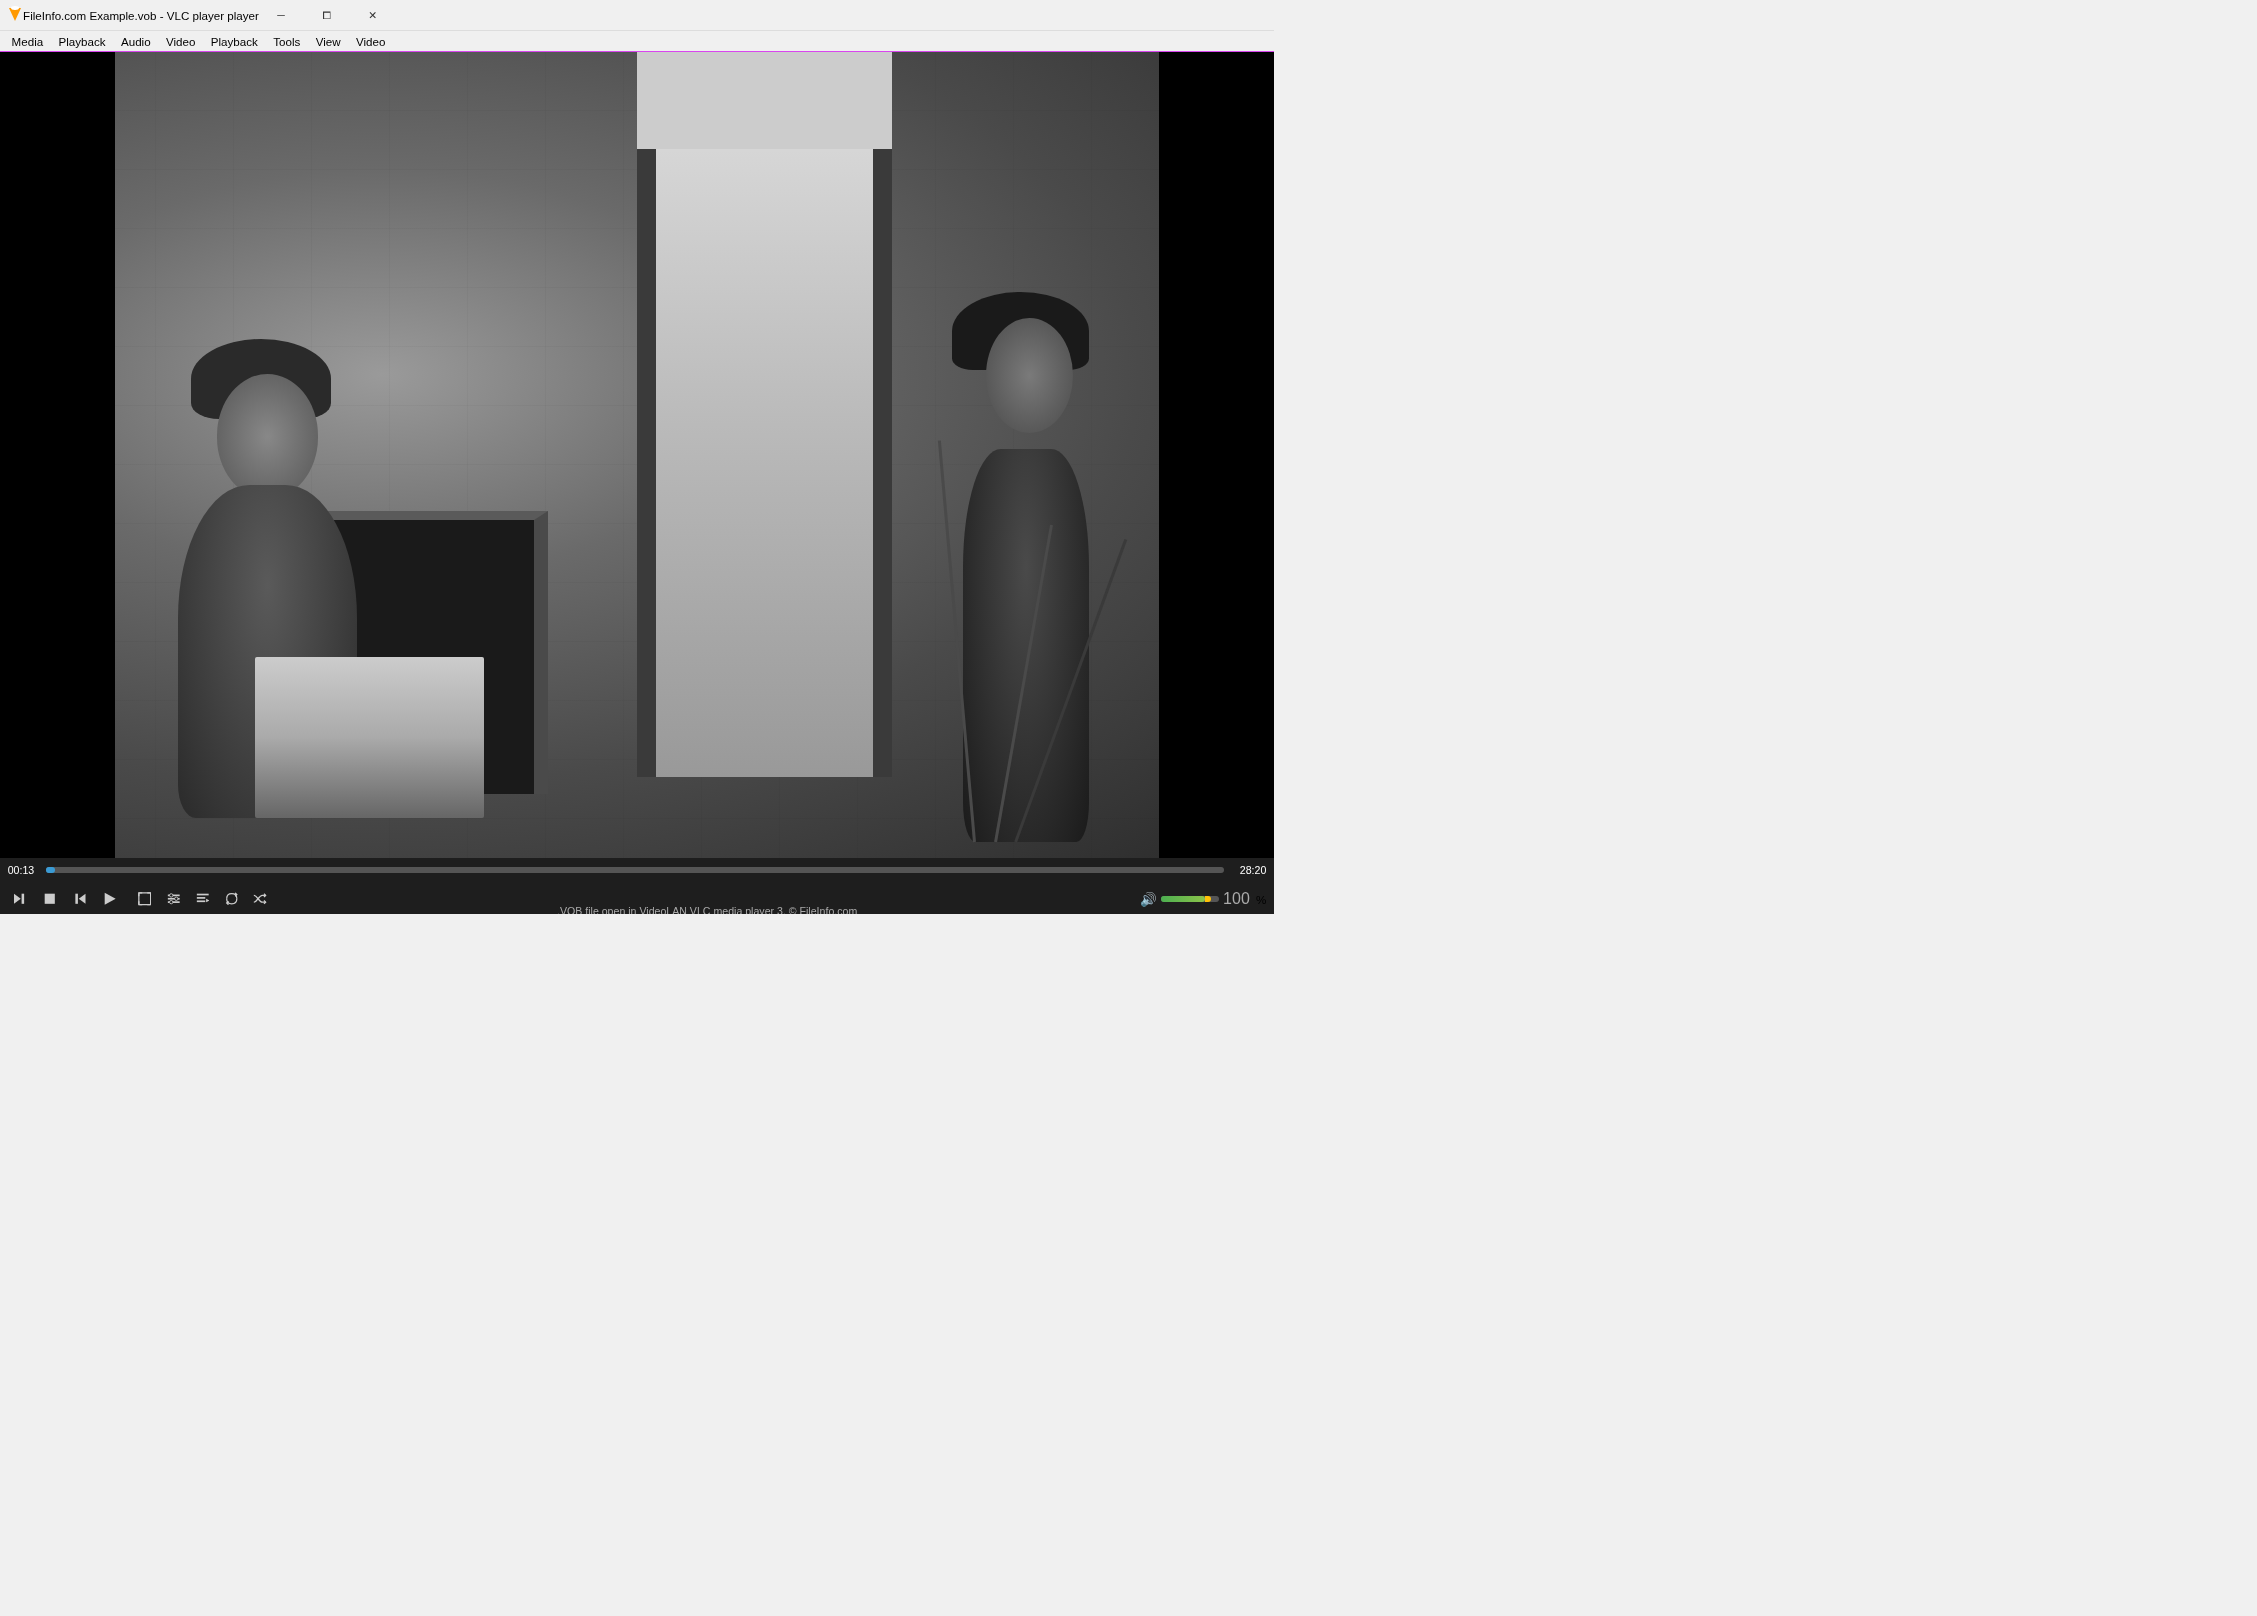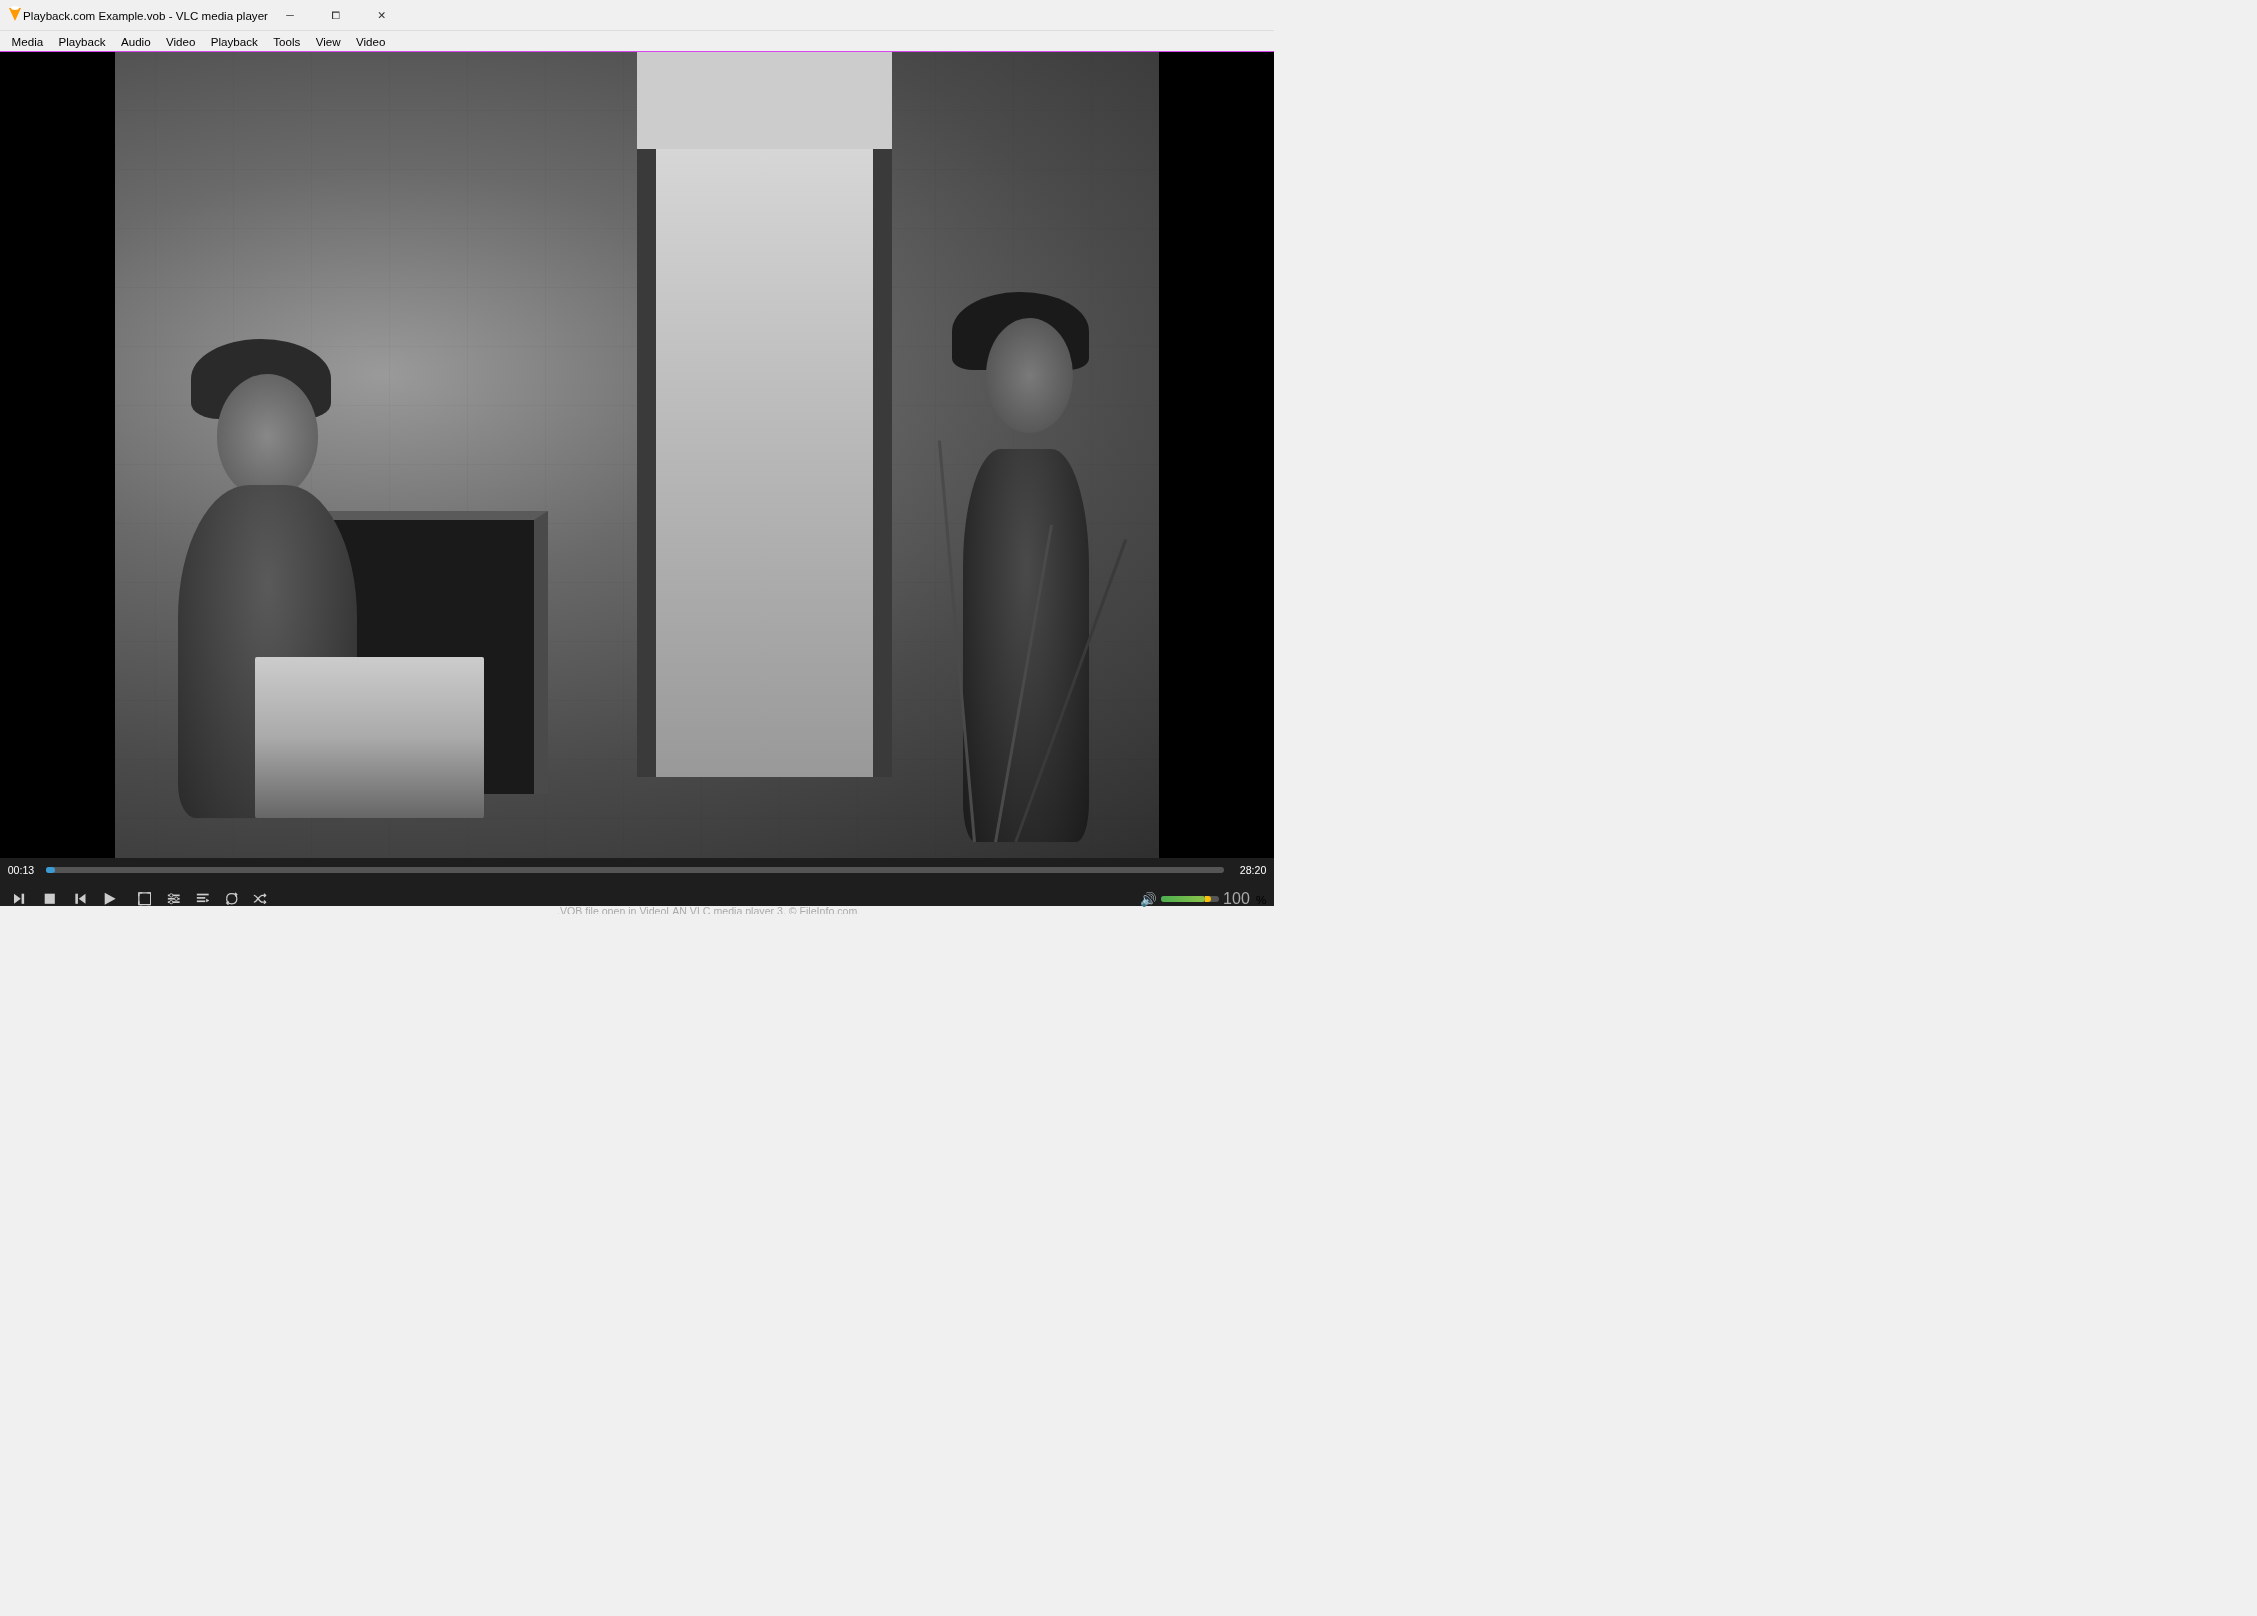--- a/index.html
+++ b/index.html
@@ -413,21 +413,21 @@
       border-radius: 50%;
     }
   </style>
 </head>
 <body>
 
 <div id="title-bar">
   <div class="vlc-icon">
     <div class="vlc-cone"></div>
   </div>
-  <span id="title-text">Playback.com Example.vob - VLC media player</span>
+  <span id="title-text">FileInfo.com Example.vob - VLC player player</span>
   <div id="window-controls">
     <button class="win-btn">─</button>
     <button class="win-btn">⧠</button>
     <button class="win-btn close">✕</button>
   </div>
 </div>
 
 <div id="menu-bar">
   <div class="menu-item">Media</div>
   <div class="menu-item">Playback</div>
@@ -467,21 +467,21 @@
       <div class="easel-leg1"></div>
       <div class="easel-leg2"></div>
       <div class="easel-leg3"></div>
     </div>
 
     <div class="video-border-left"></div>
     <div class="video-border-right"></div>
   </div>
 </div>
 
-<div id="controls-area" style="height:48px;">
+<div id="controls-area" style="height:56px;">
 
   <div id="progress-container">
     <span id="time-current">00:13</span>
     <div id="progress-track">
       <div id="progress-fill"></div>
     </div>
     <span id="time-total">28:20</span>
   </div>
 
   <div id="bottom-controls">

